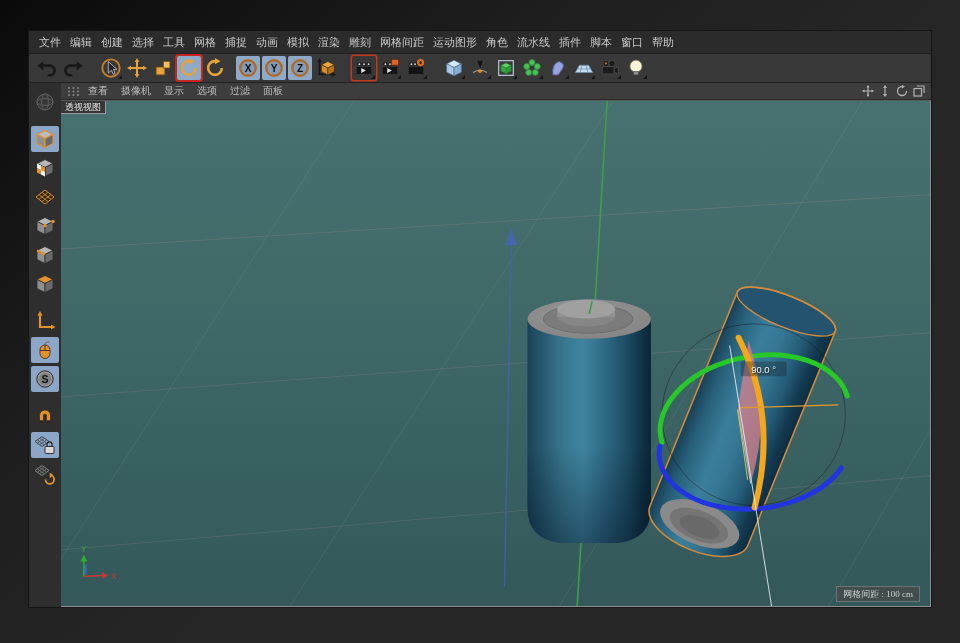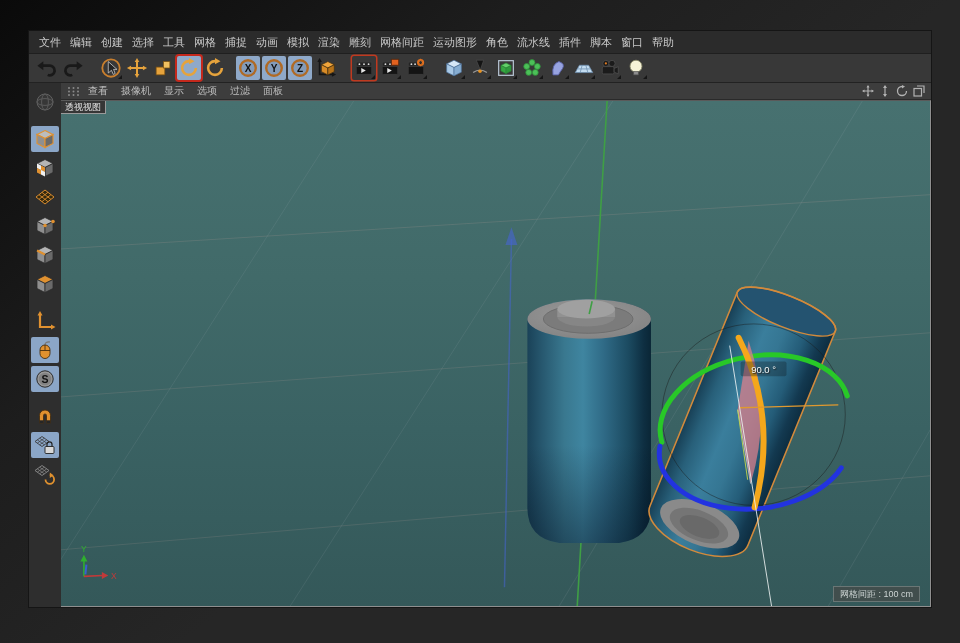--- a/index.html
+++ b/index.html
@@ -58,21 +58,21 @@
   }
   .canvas svg.scene{position:absolute;inset:0;width:100%;height:100%;}
   .viewlabel{
     position:absolute;top:0;left:0;z-index:5;
     background:#363636;border:1px solid #9a9a9a;border-left:none;border-top:none;
     color:#e2e2e2;font-size:9px;line-height:12px;padding:0 4px;text-align:right;
   }
   .gridlabel{
     position:absolute;right:10px;bottom:4px;z-index:5;
     background:#414e4d;border:1px solid #6a7675;
-    color:#ccd3d2;font-size:9px;line-height:12px;padding:1px 6px;
+    color:#ccd3d2;font-size:9px;line-height:12px;padding:1px 6px;font-family:Liberation Serif, serif;
   }
 </style>
 </head>
 <body>
 
 <div class="app">
 
   <div class="menubar">
       <span class="mi">文件</span>
       <span class="mi">编辑</span>

